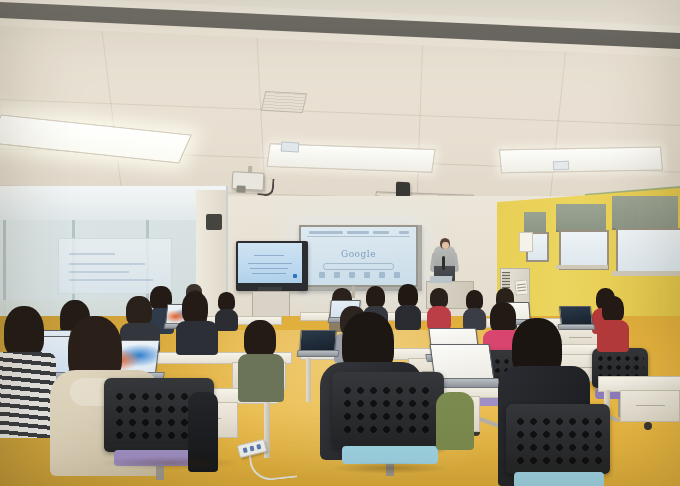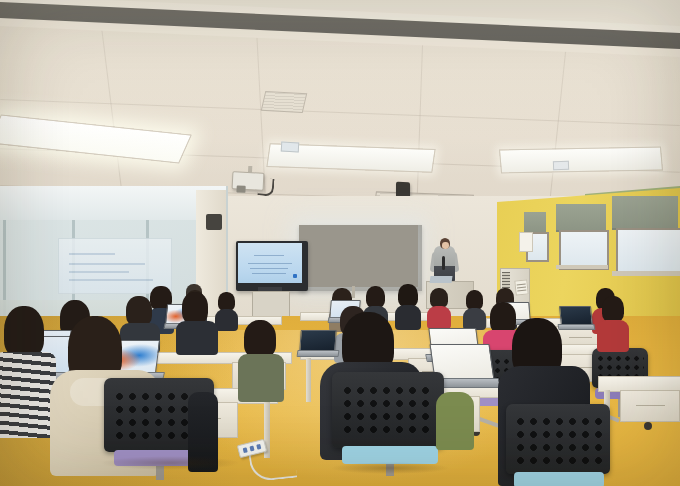--- a/index.html
+++ b/index.html
@@ -260,20 +260,38 @@
     <div class="ln" style="left:10px;top:24px;width:76px;"></div>
     <div class="ln" style="left:10px;top:32px;width:60px;"></div>
     <div class="ln" style="left:10px;top:40px;width:84px;"></div>
   </div>
   <div class="lyr" id="glassLow"></div>
   <div class="lyr" id="wallpost"></div>
 
   <div class="lyr" style="left:206px;top:214px;width:16px;height:16px;background:#46443f;border-radius:2px;"></div>
 
   <div class="lyr" id="screenframe"></div>
+  <div id="screen">
+    <div id="gbar">
+      <span style="left:2px;width:34px;"></span>
+      <span style="left:40px;width:22px;"></span>
+      <span style="left:66px;width:16px;"></span>
+      <span style="left:92px;width:10px;"></span>
+    </div>
+    <div id="glogo">Google</div>
+    <div id="gsearch"></div>
+    <div id="gicons">
+      <i style="left:4px;"></i>
+      <i style="left:19px;"></i>
+      <i style="left:34px;"></i>
+      <i style="left:49px;"></i>
+      <i style="left:64px;"></i>
+      <i style="left:79px;"></i>
+    </div>
+  </div>
   <div class="lyr" id="screenglow"></div>
   <div class="lyr" id="scrStand"></div>
 
   <div class="lyr" id="tvframe"></div>
   <div id="tv">
     <div class="tl" style="left:16px;top:12px;width:30px;"></div>
     <div class="tl" style="left:10px;top:20px;width:44px;"></div>
     <div class="tl" style="left:12px;top:25px;width:38px;"></div>
     <div class="tl" style="left:14px;top:30px;width:34px;"></div>
     <div id="tvdot"></div>

